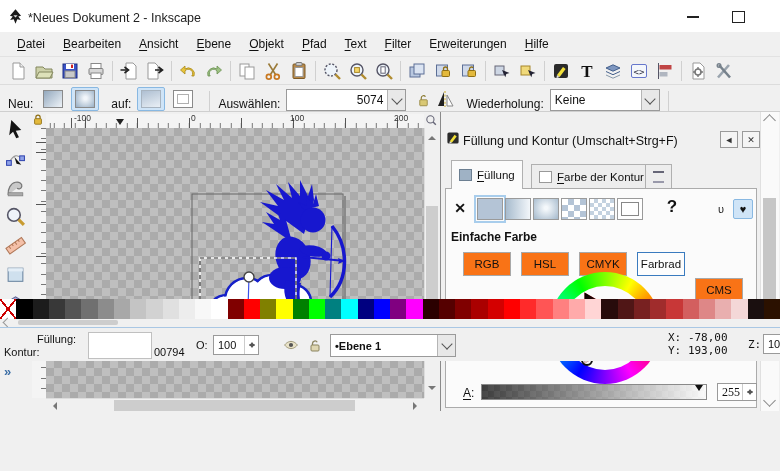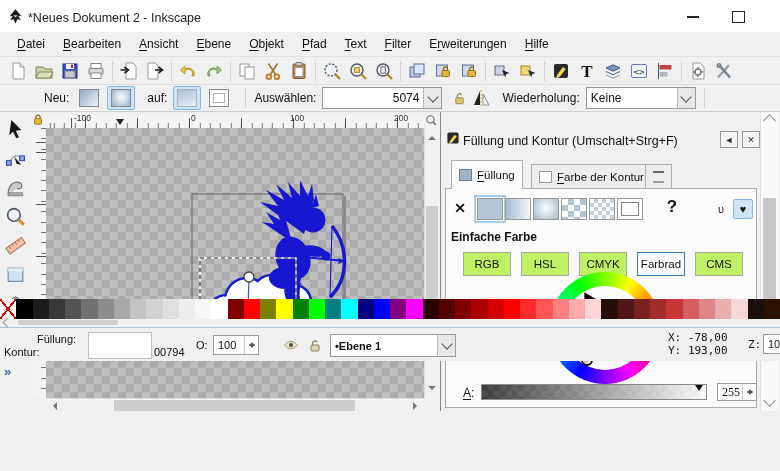--- a/index.html
+++ b/index.html
@@ -15,22 +15,22 @@
            display:flex;align-items:center;padding-left:8px;box-sizing:border-box;}
   .menu-item{padding:3px 9px;color:#101010;}
   .menu-item u{text-decoration:underline;}
   
   #cmdbar{left:0;top:57px;width:780px;height:28px;display:flex;align-items:center;padding-left:5px;
           box-sizing:border-box;border-bottom:1px solid #dcdcdc;}
   .tbi{width:26px;height:26px;border-radius:2px;}
   .tbi svg{width:20px;height:20px;}
   .tsep{width:1px;height:20px;background:#d0d0d0;margin:0 3px;flex:0 0 1px;}
   
-  #optbar{left:0;top:85px;width:780px;height:27px;display:flex;align-items:center;box-sizing:border-box;
-          border-bottom:1px solid #cfcfcf;background:#f0f0f0;padding-left:36px;}
+  #optbar{left:0;top:85px;width:780px;height:27px;display:flex;align-items:flex-end;box-sizing:border-box;
+          border-bottom:1px solid #cfcfcf;background:#f0f0f0;}
   .optlbl{margin:0 6px 0 8px;}
   .optbtn{width:26px;height:22px;border:1px solid transparent;border-radius:2px;margin-right:4px;}
   .optbtn.sel{background:#cfe4f7;border-color:#88b8e2;}
   .swatchbox{width:18px;height:16px;border:1px solid #8a8a8a;}
   .combo{height:20px;background:#fff;border:1px solid #9a9a9a;display:flex;align-items:center;}
   .combo .val{flex:1;padding:0 4px;}
   .combo .dd{width:17px;height:100%;background:#e8e8e8;border-left:1px solid #b5b5b5;display:flex;
              align-items:center;justify-content:center;}
   .chev{width:7px;height:7px;border-right:1.6px solid #555;border-bottom:1.6px solid #555;
         transform:rotate(45deg);margin-top:-3px;}
@@ -67,21 +67,21 @@
   .tab{height:24px;top:52px;background:#ededed;border:1px solid #b0b0b0;border-bottom:none;display:flex;
        align-items:center;padding:0 7px;box-sizing:border-box;font-size:11.5px;gap:5px;}
   .tab.active{background:#fbfbfb;top:48px;height:29px;z-index:3;}
   .tab u{text-decoration:underline;}
   #tabcontent{left:4px;top:76px;width:312px;height:220px;background:#fbfbfb;border:1px solid #ababab;box-sizing:border-box;}
   .ftbtn{top:86px;width:24px;height:20px;border:1px solid #9a9a9a;}
   .ftbtn.sel{outline:2px solid #a8cdec;outline-offset:1px;}
   .frule{top:87px;width:18px;height:18px;border:1px solid transparent;border-radius:2px;font-size:11px;}
   .frule.sel{background:#cfe4f7;border-color:#88b8e2;}
   #simple-color-title{left:10px;top:118px;font-weight:bold;font-size:12px;}
-  .modebtn{top:140px;width:46px;height:22px;background:#bef264;border:1px solid #a8a8a8;font-size:11.5px;}
+  .modebtn{top:140px;width:46px;height:22px;background:#f97316;border:1px solid #a8a8a8;font-size:11.5px;}
   .modebtn.sel{background:#fdfdfd;border:1px solid #3a7bbf;}
   #wheel{left:108px;top:160px;width:112px;height:112px;border-radius:50%;
     background:conic-gradient(from 90deg,#f00,#f0f 60deg,#00f 120deg,#0ff 180deg,#0f0 240deg,#ff0 300deg,#f00 360deg);}
   #wheel-inner{left:14px;top:14px;width:84px;height:84px;border-radius:50%;background:#fbfbfb;}
   #alpha-track{left:40px;top:272px;width:226px;height:16px;border:1px solid #8a8a8a;box-sizing:border-box;
     background-color:#9a9a9a;
     background-image:linear-gradient(to right,rgba(35,35,35,.78),rgba(255,255,255,.92)),
       linear-gradient(45deg,#c8c8c8 25%,transparent 25%,transparent 75%,#c8c8c8 75%),
       linear-gradient(45deg,#c8c8c8 25%,transparent 25%,transparent 75%,#c8c8c8 75%);
     background-size:100% 100%,12px 12px,12px 12px;background-position:0 0,0 0,6px 6px;}
@@ -557,21 +557,21 @@
       <span class="ab ic" style="left:222px;top:84px;width:18px;height:22px;font-weight:bold;font-size:17px;">?</span>
       <span class="ab frule ic" style="left:270px;color:#222;">υ</span>
       <span class="ab frule sel ic" style="left:292px;color:#111;">♥</span>
 
       <span class="ab" id="simple-color-title">Einfache Farbe</span>
 
       <span class="ab modebtn ic" style="left:22px;">RGB</span>
       <span class="ab modebtn ic" style="left:80px;">HSL</span>
       <span class="ab modebtn ic" style="left:138px;">CMYK</span>
       <span class="ab modebtn sel ic" style="left:196px;">Farbrad</span>
-      <span class="ab modebtn ic" style="left:254px;">CMS</span>
+      <span class="ab modebtn ic" style="left:254px;margin-top:26px;">CMS</span>
 
       <div id="wheel" class="ab">
         <div id="wheel-inner" class="ab"></div>
         <svg class="ab" style="left:0;top:0;" width="112" height="112" viewBox="0 0 112 112">
           <defs>
             <linearGradient id="gw" x1="35.5" y1="91.5" x2="76" y2="38" gradientUnits="userSpaceOnUse">
               <stop offset="0" stop-color="#fff"></stop>
                 <stop offset="1" stop-color="#fff" stop-opacity="0"></stop>
             </linearGradient>
             <linearGradient id="gb" x1="35.5" y1="20.5" x2="76" y2="74" gradientUnits="userSpaceOnUse">

